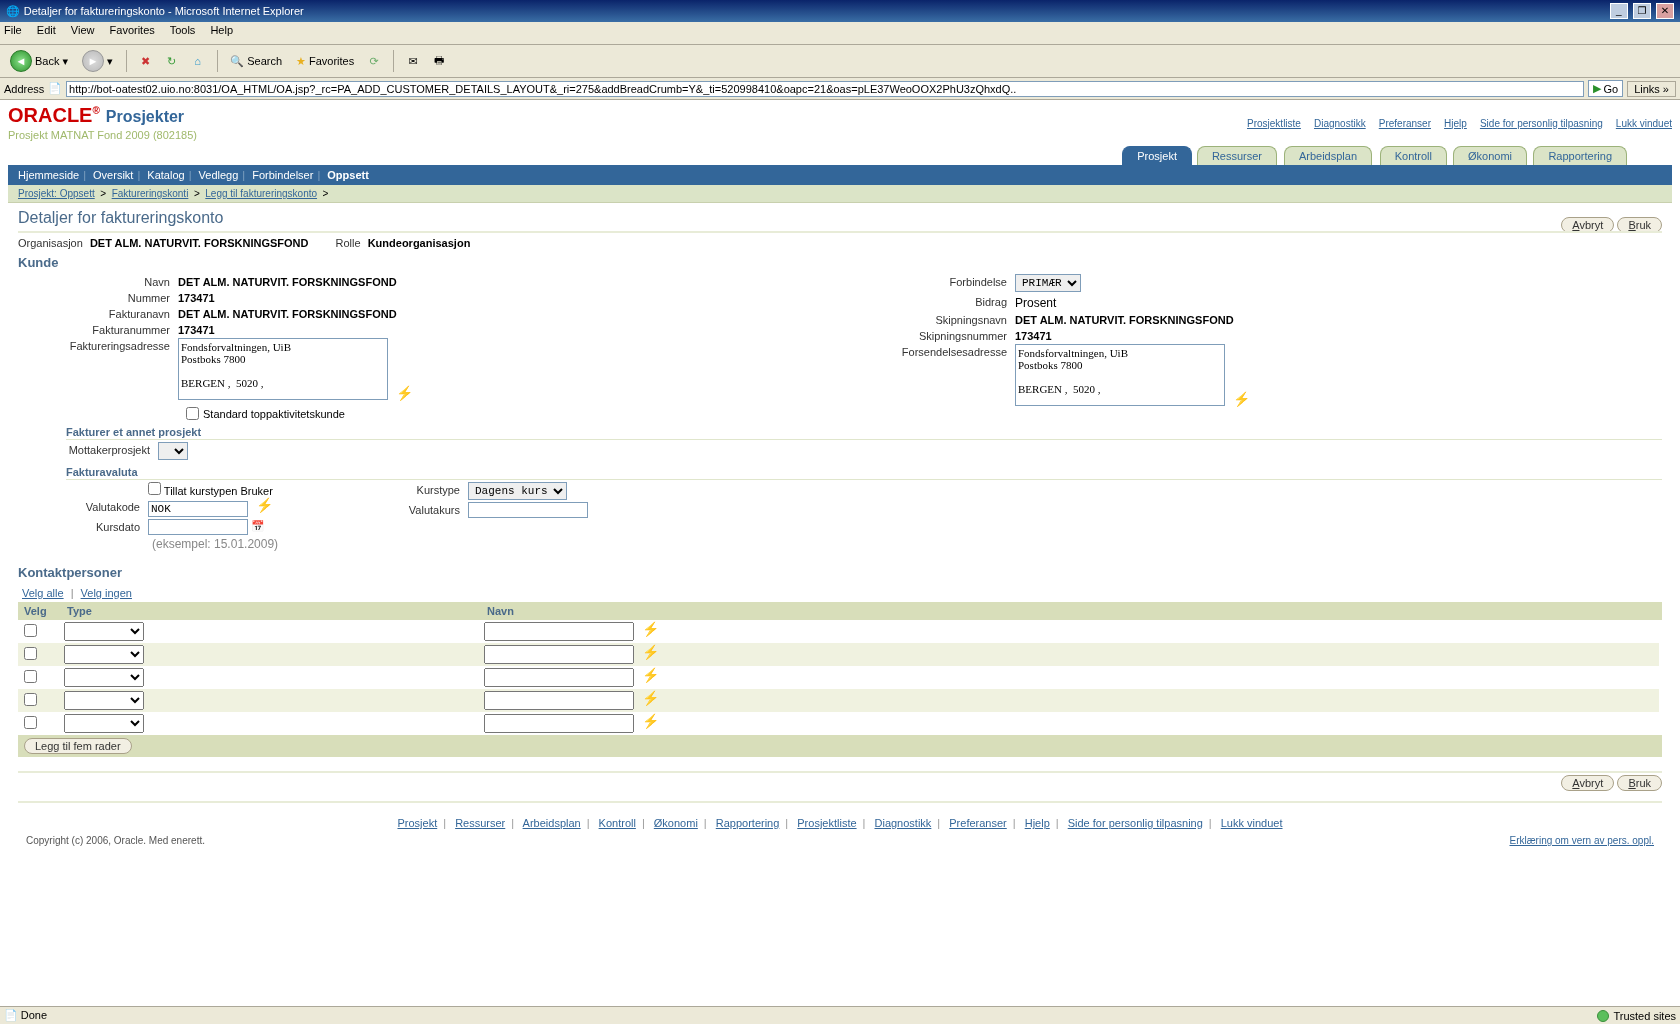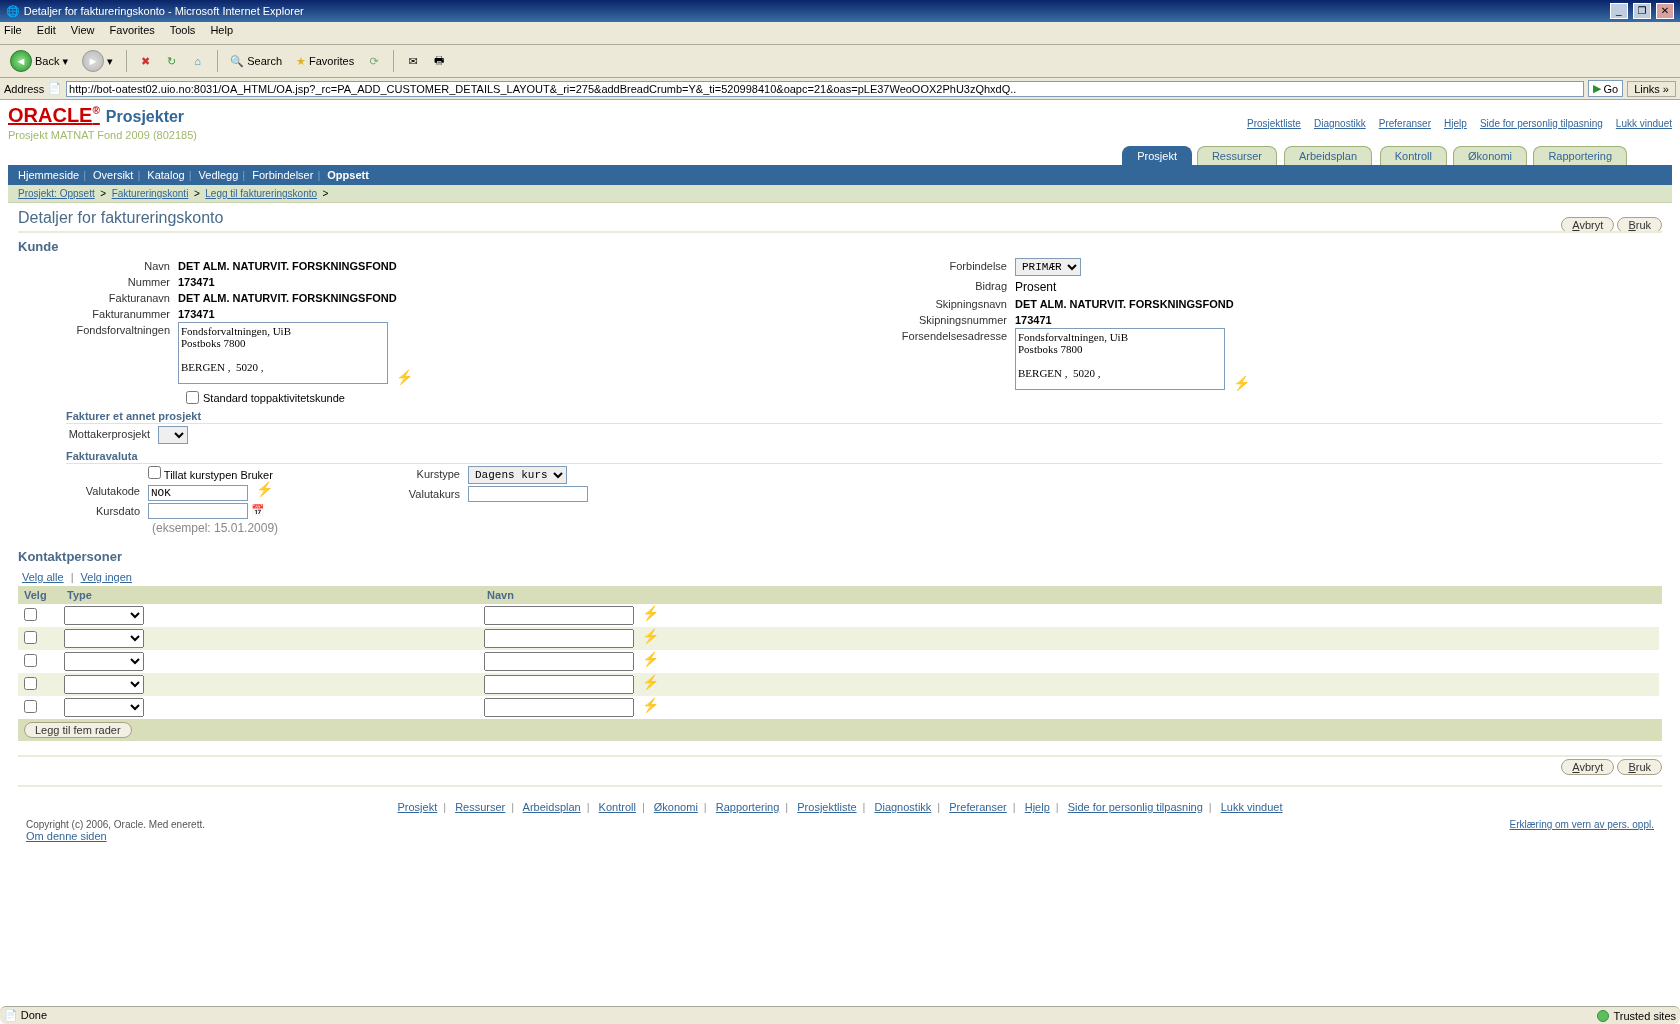--- a/index.html
+++ b/index.html
@@ -16,21 +16,21 @@
 .tb-grey { background:radial-gradient(#ddd,#b8b8b8); border:1px solid #999; }
 .tb-sep { width:1px; height:22px; background:#aca899; margin:0 3px; }
 .tb-ico { width:20px; height:20px; border:1px solid transparent; display:inline-flex; align-items:center; justify-content:center; }
 .ie-address { background:#ece9d8; padding:2px 4px; border-bottom:1px solid #aca899; display:flex; align-items:center; gap:4px; }
 .ie-address input { flex:1; font-size:11px; padding:1px 2px; border:1px solid #7f9db9; }
 .go-btn { display:inline-flex; align-items:center; gap:2px; padding:1px 4px; border:1px solid #7f9db9; background:#fff; }
 
 .page { padding:4px 8px 0; }
 .brand-row { display:flex; align-items:center; justify-content:space-between; }
 .brand-left { display:flex; align-items:baseline; gap:6px; }
-.oracle-logo { font-family: Arial; font-weight:bold; font-size:20px; color:#c00; letter-spacing:0px;text-decoration:underline; }
+.oracle-logo { font-family: Arial; font-weight:bold; font-size:20px; color:#c00; letter-spacing:0px; }
 .oracle-logo sup { font-size:10px; }
 .brand-title { color:#336699; font-size:16px; font-weight:bold; }
 .brand-links a { color:#336699; text-decoration:underline; margin-left:10px; font-size:10px; }
 .project-sub { color:#a0b96c; font-size:11px; margin-top:2px; }
 
 .tabs-row { position:relative; height:22px; margin-top:2px; }
 .tabs-row .tab { position:absolute; bottom:0; padding:3px 14px 3px 14px; font-size:11px; border-top-left-radius:8px; border-top-right-radius:8px; color:#336699; background:#dbe4c7; border:1px solid #9cb27a; border-bottom:none; cursor:pointer; }
 .tabs-row .tab.active { background:#336699; color:#fff; border-color:#336699; }
 
 .subnav { background:#336699; color:#cde; padding:4px 10px; font-size:11px; }
@@ -76,21 +76,21 @@
 .ktable tr.alt2 { background:#fff; }
 .add-rows { background:#d8deba; padding:3px 6px; }
 
 .footer { border-top:2px solid #e8ecd8; margin-top:10px; padding:8px; }
 .footer-links { text-align:center; margin:6px 0; }
 .footer-links a { color:#336699; text-decoration:underline; }
 .footer-links .sep { color:#999; margin:0 6px; }
 .copyright { color:#555; font-size:10px; }
 .erkl { float:right; color:#336699; text-decoration:underline; font-size:10px; }
 
-.statusbar { background:#ece9d8; border-top:1px solid #aca899; padding:2px 4px; display:flex; justify-content:space-between; align-items:center; font-size:11px; position:fixed; bottom:0; left:0; right:0;border-radius:6px; }
+.statusbar { background:#ece9d8; border-top:1px solid #aca899; padding:2px 4px; display:flex; justify-content:space-between; align-items:center; font-size:11px; position:fixed; bottom:0; left:0; right:0; }
 .trusted { display:flex; align-items:center; gap:4px; }
 .trusted-dot { width:12px; height:12px; border-radius:50%; background:#5cbf5c; border:1px solid #3a8f3a; }
 .win-flag { width:20px; height:18px; display:inline-grid; grid-template-columns:1fr 1fr; grid-template-rows:1fr 1fr; gap:1px; }
 .win-flag span:nth-child(1){background:#d44;} .win-flag span:nth-child(2){background:#5b5;} .win-flag span:nth-child(3){background:#48c;} .win-flag span:nth-child(4){background:#ec5;}
 .links-pane { background:#ece9d8; border:1px solid #aca899; padding:1px 6px; }
 </style>
 </head>
 <body>
 
 <div class="ie-titlebar">
@@ -192,20 +192,26 @@
     <a>Legg til faktureringskonto</a> &nbsp;&gt;
   </div>
 
   <div class="page-body">
     <h1 class="page-title">Detaljer for faktureringskonto</h1>
     <div class="hr"></div>
     <div class="btns-right">
       <span class="obtn"><u>A</u><span>vbryt</span></span>
       <span class="obtn"><u>B</u><span>ruk</span></span>
     </div>
+    <div class="info-row">
+      <span class="lbl">Organisasjon</span>
+      <span class="val">DET ALM. NATURVIT. FORSKNINGSFOND</span>
+      <span class="lbl">Rolle</span>
+      <span class="val">Kundeorganisasjon</span>
+    </div>
 
     <h2 class="section">Kunde</h2>
     <div class="form-grid">
       <div class="form-col">
         <div class="frow">
             <div class="flabel">Navn</div>
             <div class="fval">DET ALM. NATURVIT. FORSKNINGSFOND</div>
           </div>
         <div class="frow">
             <div class="flabel">Nummer</div>
@@ -213,21 +219,21 @@
           </div>
         <div class="frow">
             <div class="flabel">Fakturanavn</div>
             <div class="fval">DET ALM. NATURVIT. FORSKNINGSFOND</div>
           </div>
         <div class="frow">
             <div class="flabel">Fakturanummer</div>
             <div class="fval">173471</div>
           </div>
         <div class="frow">
-            <div class="flabel">Fondsforvaltningen</div>
+            <div class="flabel">Faktureringsadresse</div>
           <div><textarea style="">Fondsforvaltningen, UiB
 Postboks 7800
 
 BERGEN ,  5020 ,</textarea><span class="flash-ico"></span></div>
         </div>
         <div class="checkbox-row">
             <input type="checkbox" style="">
             <span>Standard toppaktivitetskunde</span>
           </div>
       </div>
@@ -351,21 +357,20 @@
         <a>Rapportering</a><span class="sep">|</span>
         <a>Prosjektliste</a><span class="sep">|</span>
         <a>Diagnostikk</a><span class="sep">|</span>
         <a>Preferanser</a><span class="sep">|</span>
         <a>Hjelp</a><span class="sep">|</span>
         <a>Side for personlig tilpasning</a><span class="sep">|</span>
         <a>Lukk vinduet</a>
       </div>
       <span class="erkl link-like">Erklæring om vern av pers. oppl.</span>
       <div class="copyright">Copyright (c) 2006, Oracle. Med enerett.</div>
-      <div><span class="link-like">Om denne siden</span></div>
     </div>
   </div>
 </div>
 
 <div class="statusbar">
   <div><span>📄</span> <span>Done</span></div>
   <div class="trusted">
       <span class="trusted-dot"></span>
       <span>Trusted sites</span>
     </div>

